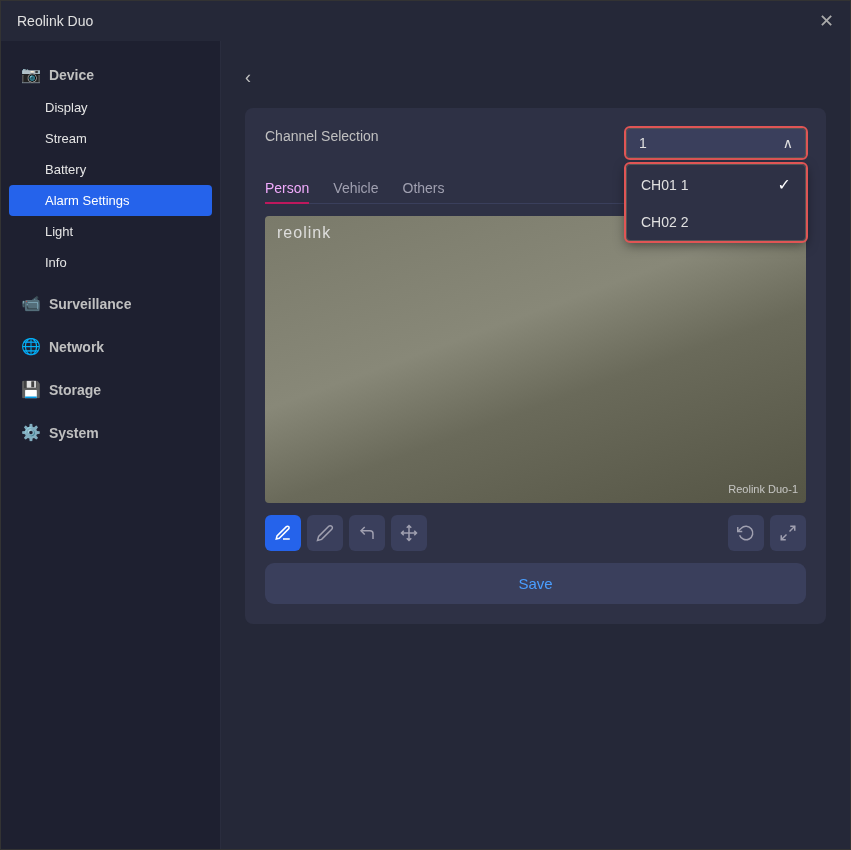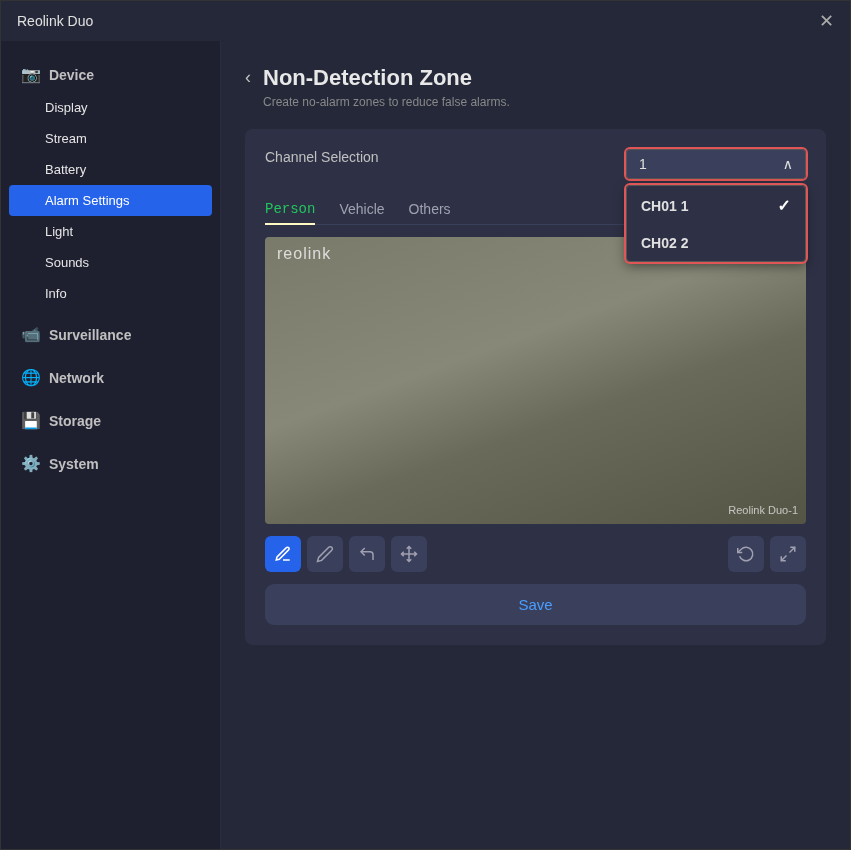--- a/index.html
+++ b/index.html
@@ -158,21 +158,20 @@
       outline: 2px solid #e05555;
     }
     .dropdown-item {
       display: flex;
       align-items: center;
       justify-content: space-between;
       padding: 10px 14px;
       color: #e0e0e0;
       font-size: 14px;
       cursor: pointer;
-      font-weight: bold;
     }
     .dropdown-item .check {
       color: #fff;
       font-size: 16px;
     }
     
     .tabs {
       display: flex;
       gap: 24px;
       margin-bottom: 12px;
@@ -180,23 +179,22 @@
     }
     .tab {
       padding: 6px 0;
       color: #a0a0b0;
       font-size: 14px;
       cursor: pointer;
       border-bottom: 2px solid transparent;
       margin-bottom: -1px;
     }
     .tab.active {
-      color: #22c55e;
-      border-bottom: 2px solid #fef9c3;
-      font-family: Liberation Mono, monospace;
+      color: #f0abfc;
+      border-bottom: 2px solid #be185d;
     }
     
     .video-container {
       background: #555;
       border-radius: 4px;
       position: relative;
       height: 287px;
       overflow: hidden;
       margin-bottom: 12px;
     }
@@ -299,21 +297,20 @@
       <div class="sidebar-section">
         <div class="sidebar-section-header">
           <span class="icon">📷</span>
           <span>Device</span>
         </div>
         <div class="sidebar-item">Display</div>
         <div class="sidebar-item">Stream</div>
         <div class="sidebar-item">Battery</div>
         <div class="sidebar-item active">Alarm Settings</div>
         <div class="sidebar-item">Light</div>
-        <div class="sidebar-item">Sounds</div>
         <div class="sidebar-item">Info</div>
       </div>
 
       <div class="sidebar-section">
         <div class="sidebar-section-header">
           <span class="icon">📹</span>
           <span>Surveillance</span>
         </div>
       </div>
 
@@ -336,24 +333,20 @@
           <span class="icon">⚙️</span>
           <span>System</span>
         </div>
       </div>
     </div>
 
     <div class="content">
 
       <div class="page-header">
         <span class="back-arrow">‹</span>
-        <div class="page-title-block">
-          <div class="page-title">Non-Detection Zone</div>
-          <div class="page-subtitle">Create no-alarm zones to reduce false alarms.</div>
-        </div>
       </div>
 
       <div class="card">
 
         <div class="channel-row">
           <span class="channel-label">Channel Selection</span>
           <div class="channel-select">
             <span>1</span>
             <span>∧</span>
           </div>

